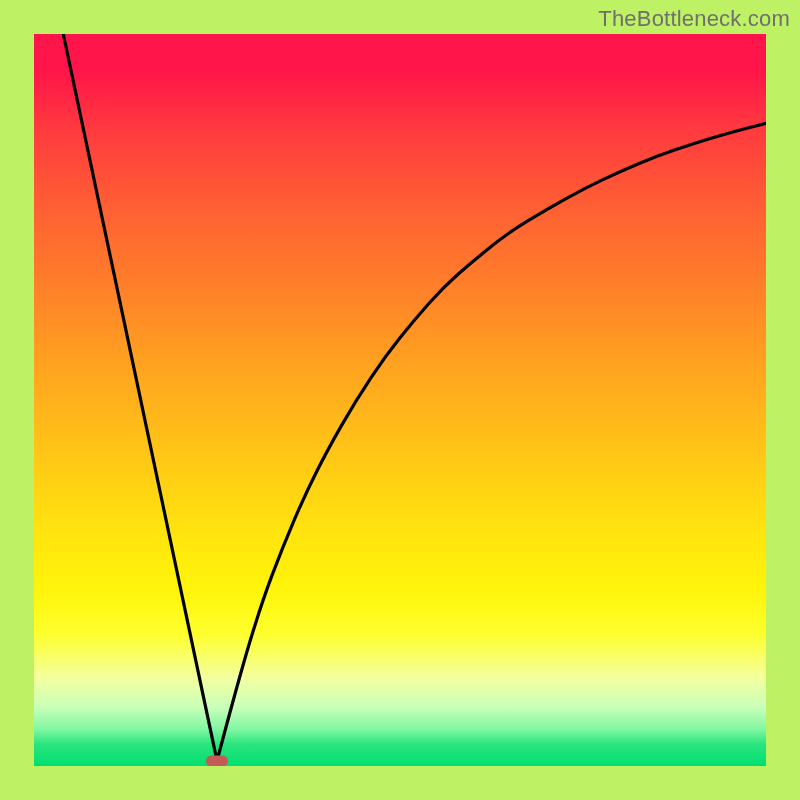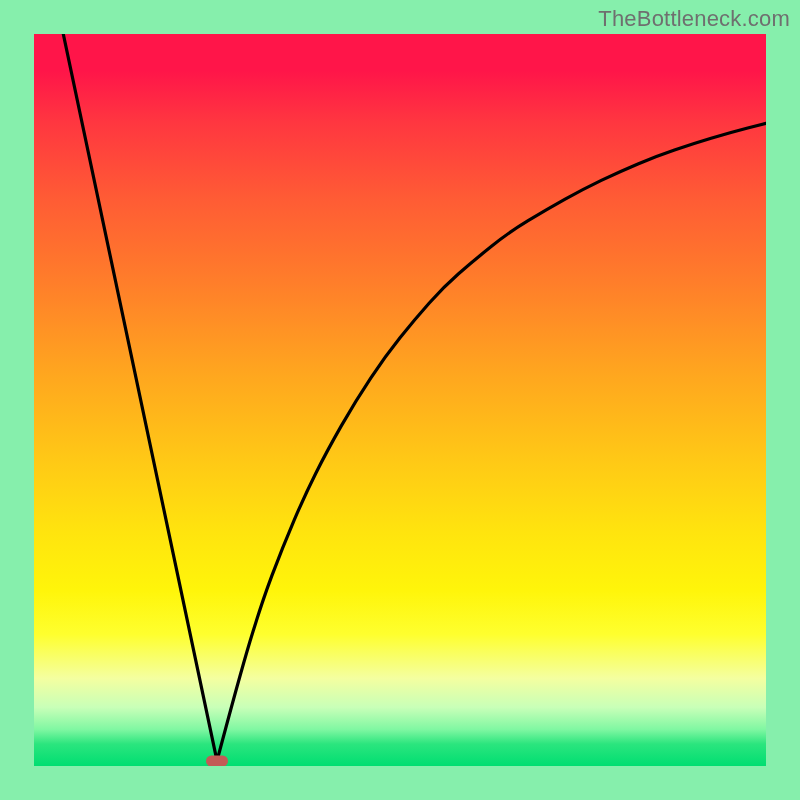--- a/index.html
+++ b/index.html
@@ -8,21 +8,21 @@
     width: 800px;
     height: 800px;
     background: #000;
     overflow: hidden;
     font-family: Arial, Helvetica, sans-serif;
   }
   .stage {
     position: relative;
     width: 800px;
     height: 800px;
-    background: #86efac;
+    background: #bef264;
   }
   .plot-area {
     position: absolute;
     left: 34px;
     top: 34px;
     width: 732px;
     height: 732px;
     overflow: hidden;
   }
   .gradient {

